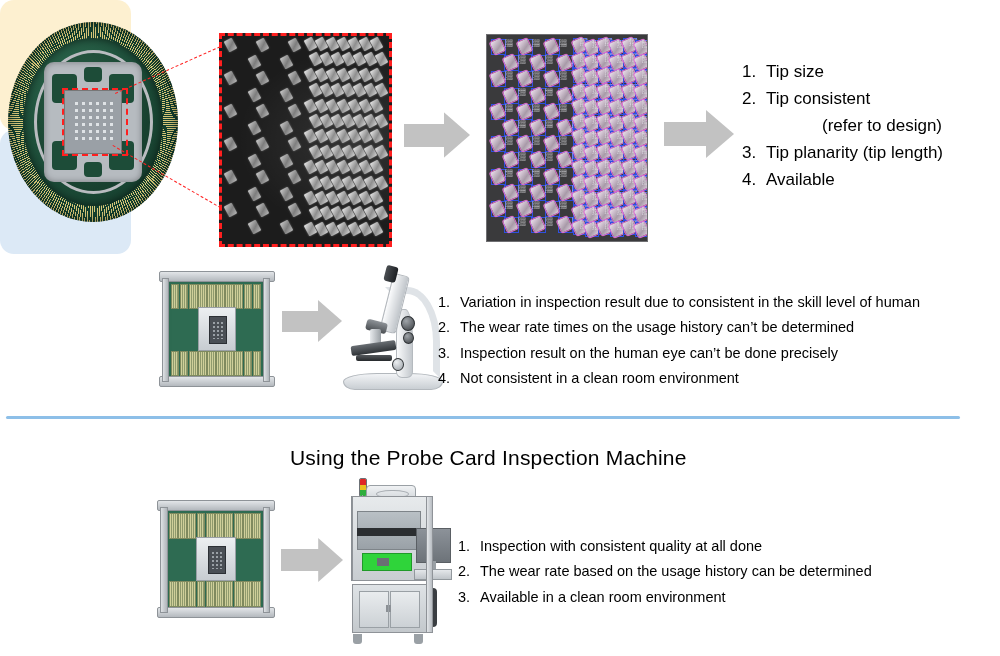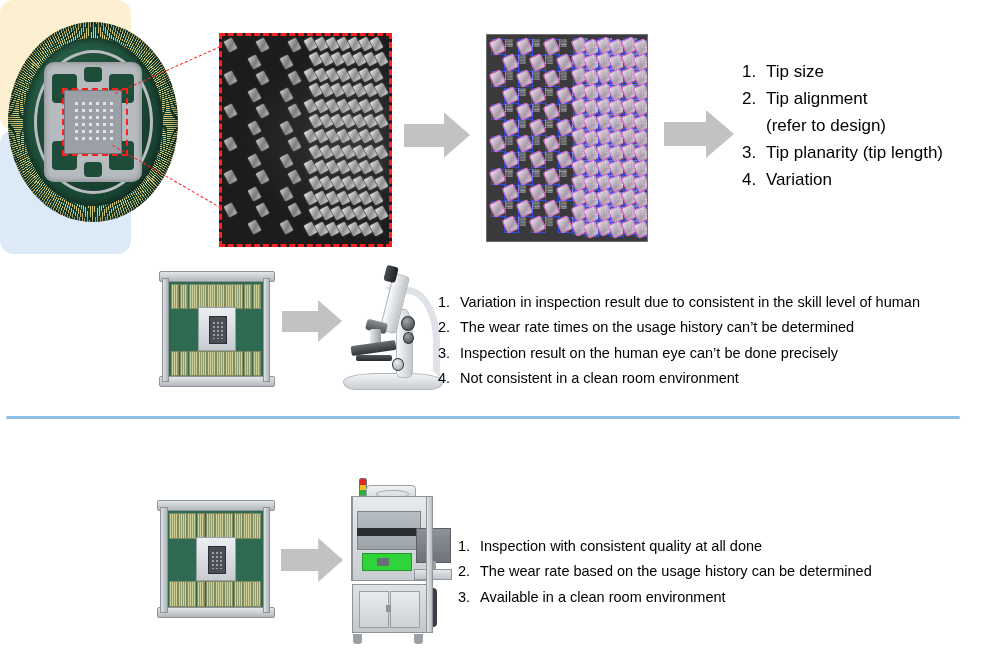--- a/index.html
+++ b/index.html
@@ -849,32 +849,32 @@
 
 
   <div class="abs" style="left:742px;top:60px;width:256px;">
     <ul class="numlist" id="inspection-list">
       <li>
         <span class="num">1.</span>
         <span class="txt">Tip size</span>
       </li>
       <li>
         <span class="num">2.</span>
-        <span class="txt">Tip alignment</span>
-      </li>
-      <li style="display:block;">
+        <span class="txt">Tip consistent</span>
+      </li>
+      <li style="display:block;text-align:center;">
         <div class="sub-line">(refer to design)</div>
       </li>
       <li>
         <span class="num">3.</span>
         <span class="txt">Tip planarity (tip length)</span>
       </li>
       <li>
         <span class="num">4.</span>
-        <span class="txt">Variation</span>
+        <span class="txt">Available</span>
       </li>
     </ul>
   </div>
 
   <div class="capsule" id="asis-capsule" style="left:9px;top:268px;width:131px;height:130px;">
     <span>As-is</span>
   </div>
 
   <div class="pcb" id="pcb-asis" style="left:162px;top:271px;width:108px;height:116px;">
     <div class="plate"></div>
@@ -947,20 +947,21 @@
       </li>
       <li>
         <span class="num">4.</span>
         <span class="txt">Not consistent in a clean room environment</span>
       </li>
     </ul>
   </div>
 
   <div class="abs" id="section-divider" style="left:6px;top:416px;width:954px;"></div>
 
+  <div class="abs title-ctr" style="left:290px;top:446px;width:392px;">Using the Probe Card Inspection Machine</div>
 
   <div class="capsule" id="tobe-capsule" style="left:9px;top:497px;width:131px;height:124px;">
     <span>To-be</span>
   </div>
 
   <div class="pcb" id="pcb-tobe" style="left:160px;top:500px;width:110px;height:118px;">
     <div class="plate"></div>
     <div class="rail top"></div>
     <div class="rail bot"></div>
     <div class="side l"></div>

